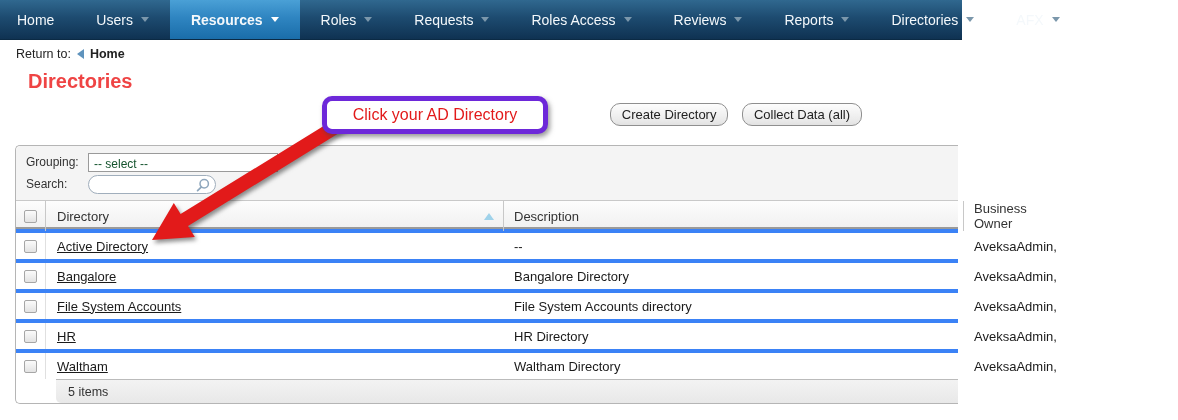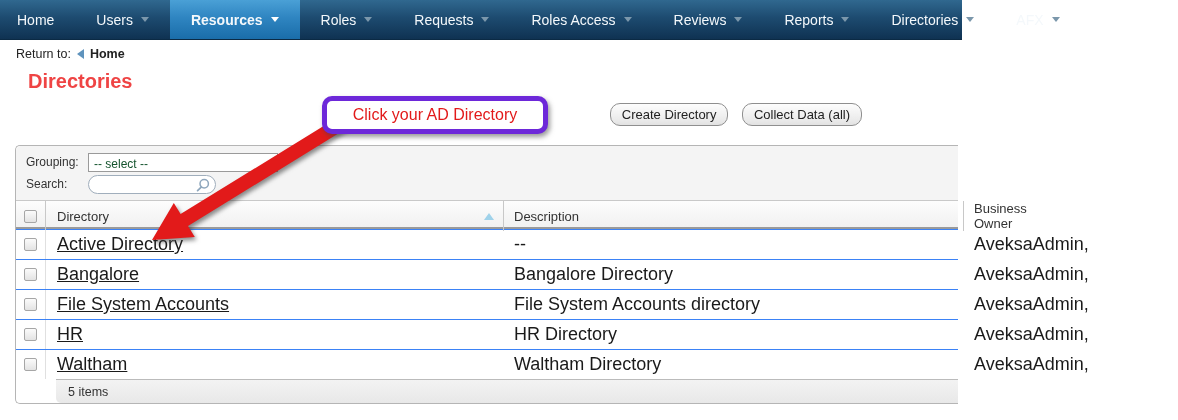--- a/index.html
+++ b/index.html
@@ -85,21 +85,21 @@
   }
   .thead .cell { height:100%; display:flex; align-items:center; }
   .thead .cell { border-right:1px solid #c8c8c8; }
   .thead .cell:last-child { border-right:none; }
   .hdr-dir { justify-content:flex-start; }
   .sort-up {
     margin-left:auto; margin-right:9px; width:0; height:0;
     border-left:5px solid transparent; border-right:5px solid transparent;
     border-bottom:7px solid #9fd2ea;
   }
-  .body-row { height:30px; font-size:18px; color:#1a1a1a; border-top:1px solid #3b82f6; }
+  .body-row { height:30px; font-size:13px; color:#1a1a1a; border-top:4px solid #3b82f6; }
   .body-row:first-of-type { border-top:none; }
   .cb-cell { display:flex; justify-content:center; align-items:center; height:100%; }
   .body-row .cb-cell { border-right:1px solid #e0e0e0; }
   .cb {
     width:13px; height:13px; border:1px solid #a6a6a6; border-radius:2px;
     background:linear-gradient(180deg,#fbfbfb,#e3e3e3); cursor:pointer; display:inline-block;
   }
   .dir-cell { padding-left:11px; }
   .dir-link { color:#1a1a1a; text-decoration:underline; cursor:pointer; }
   .desc-cell { padding-left:10px; }

